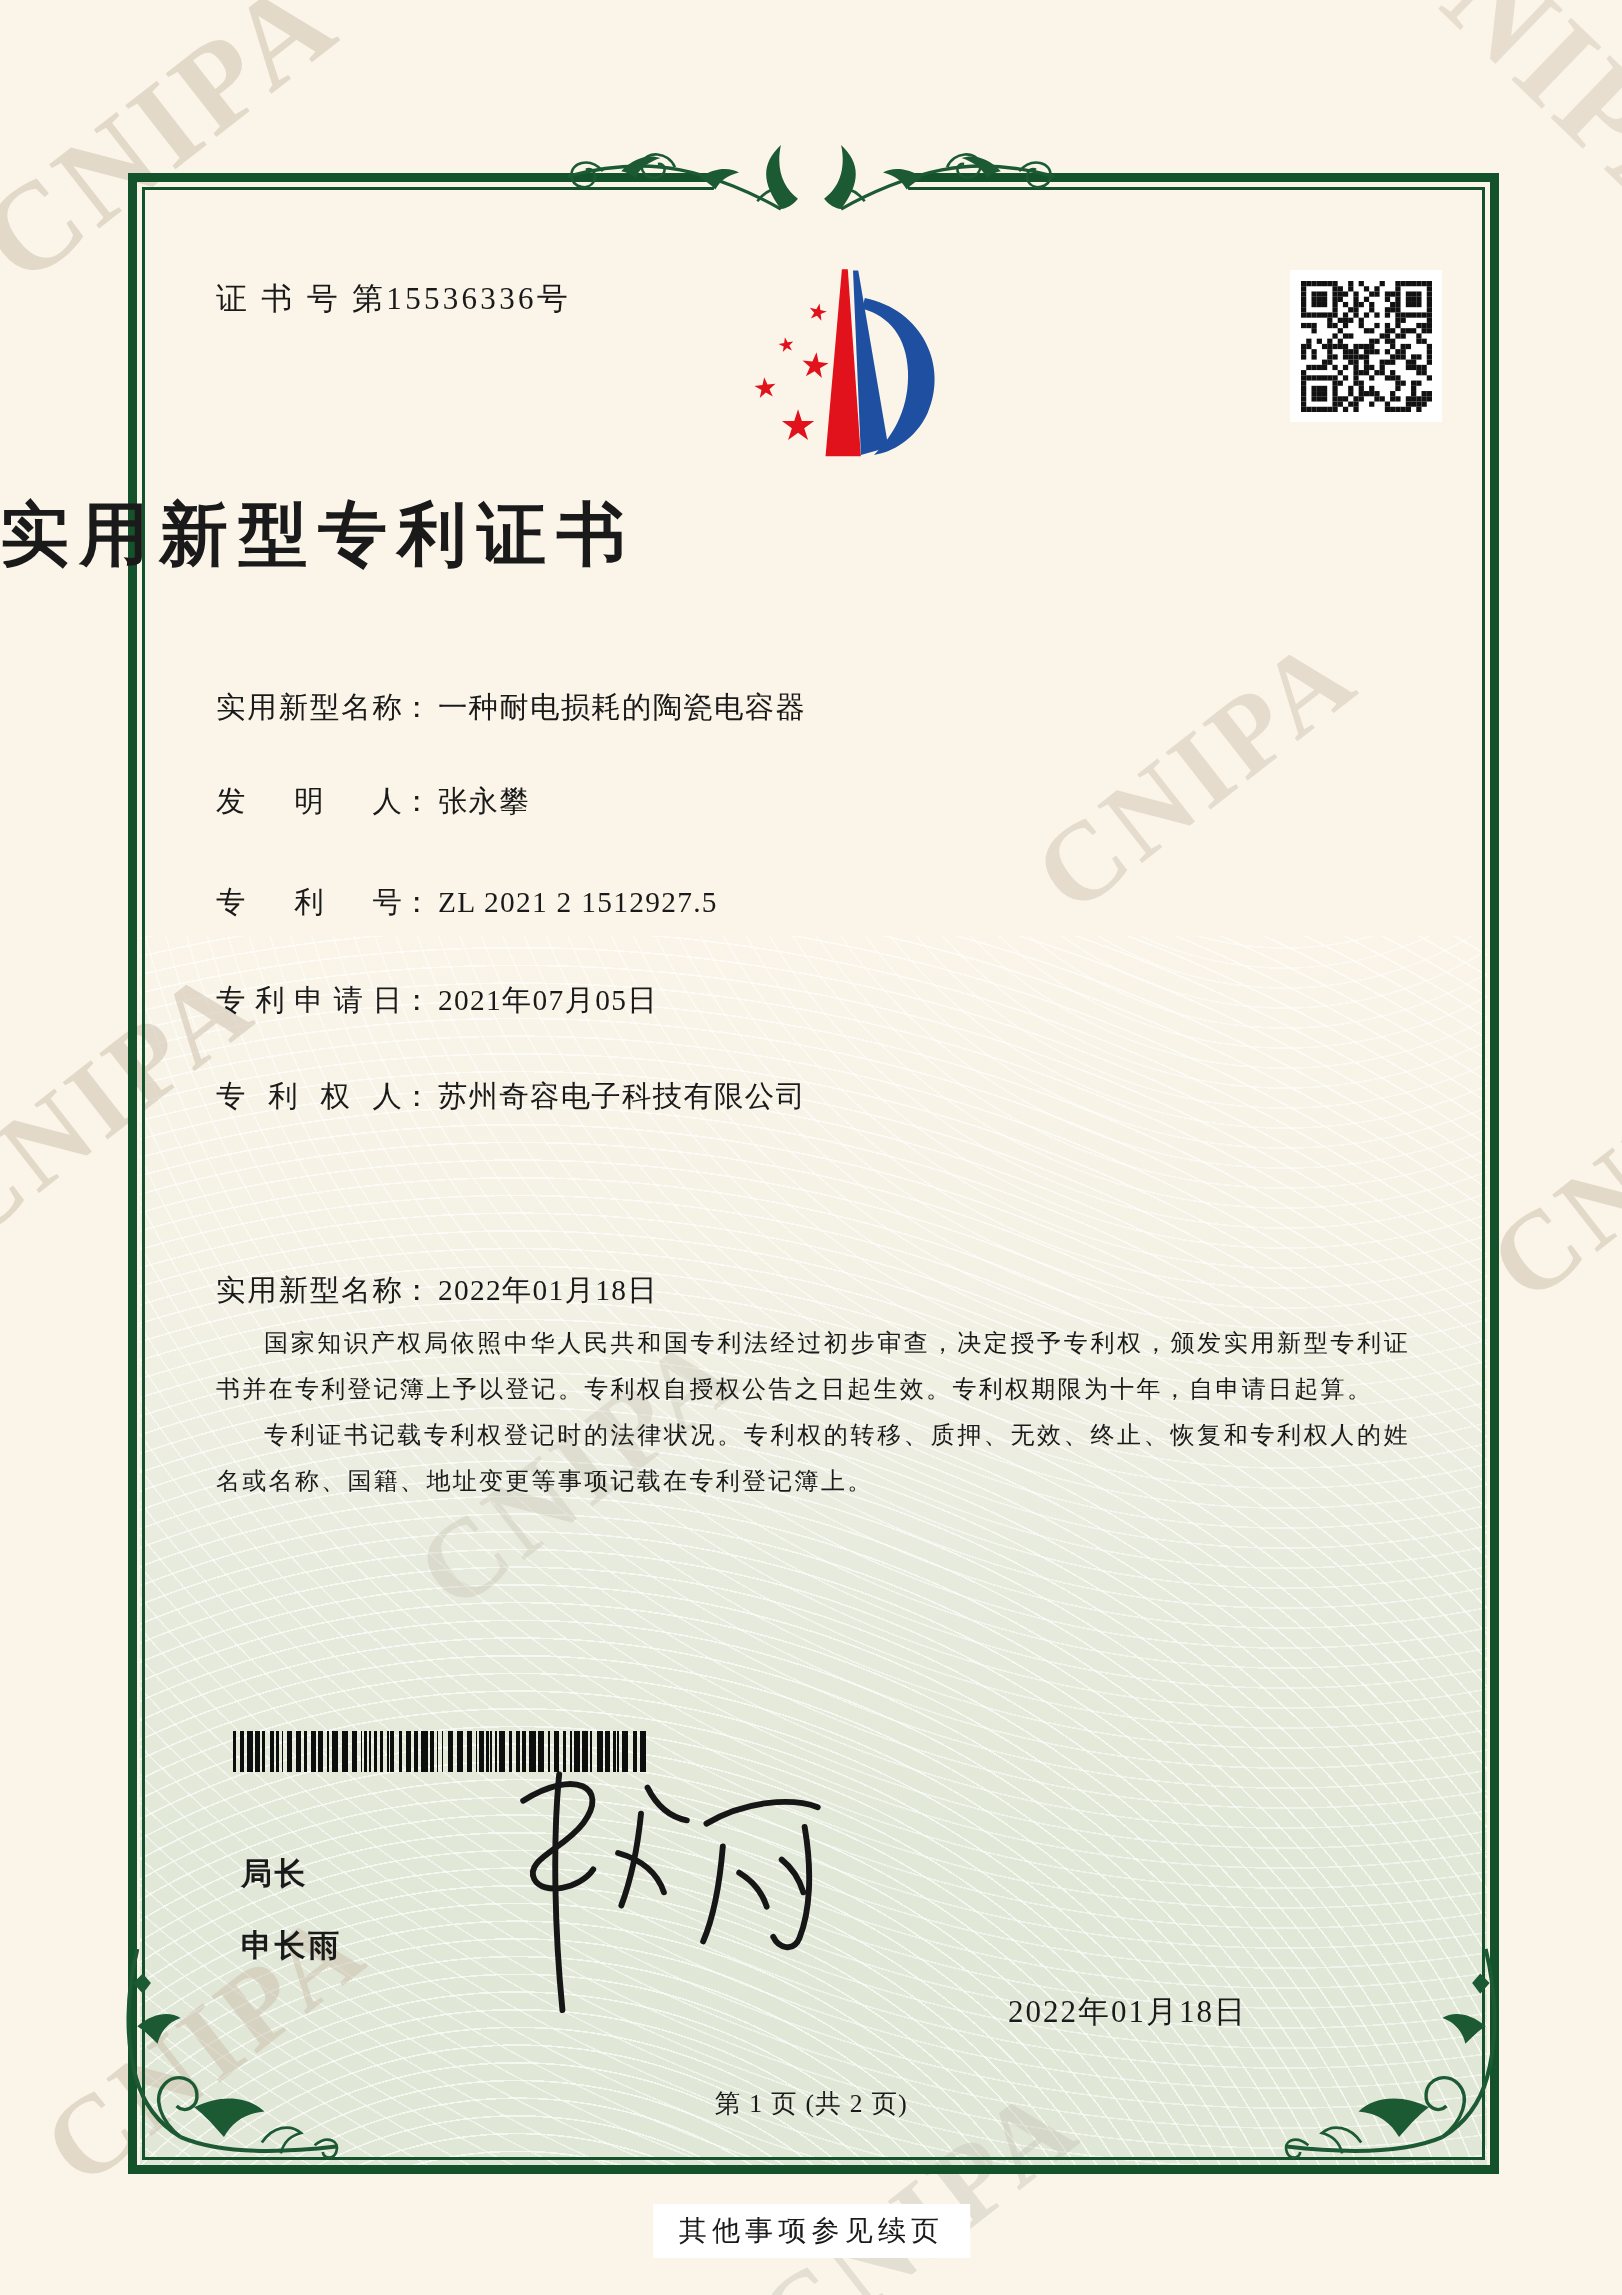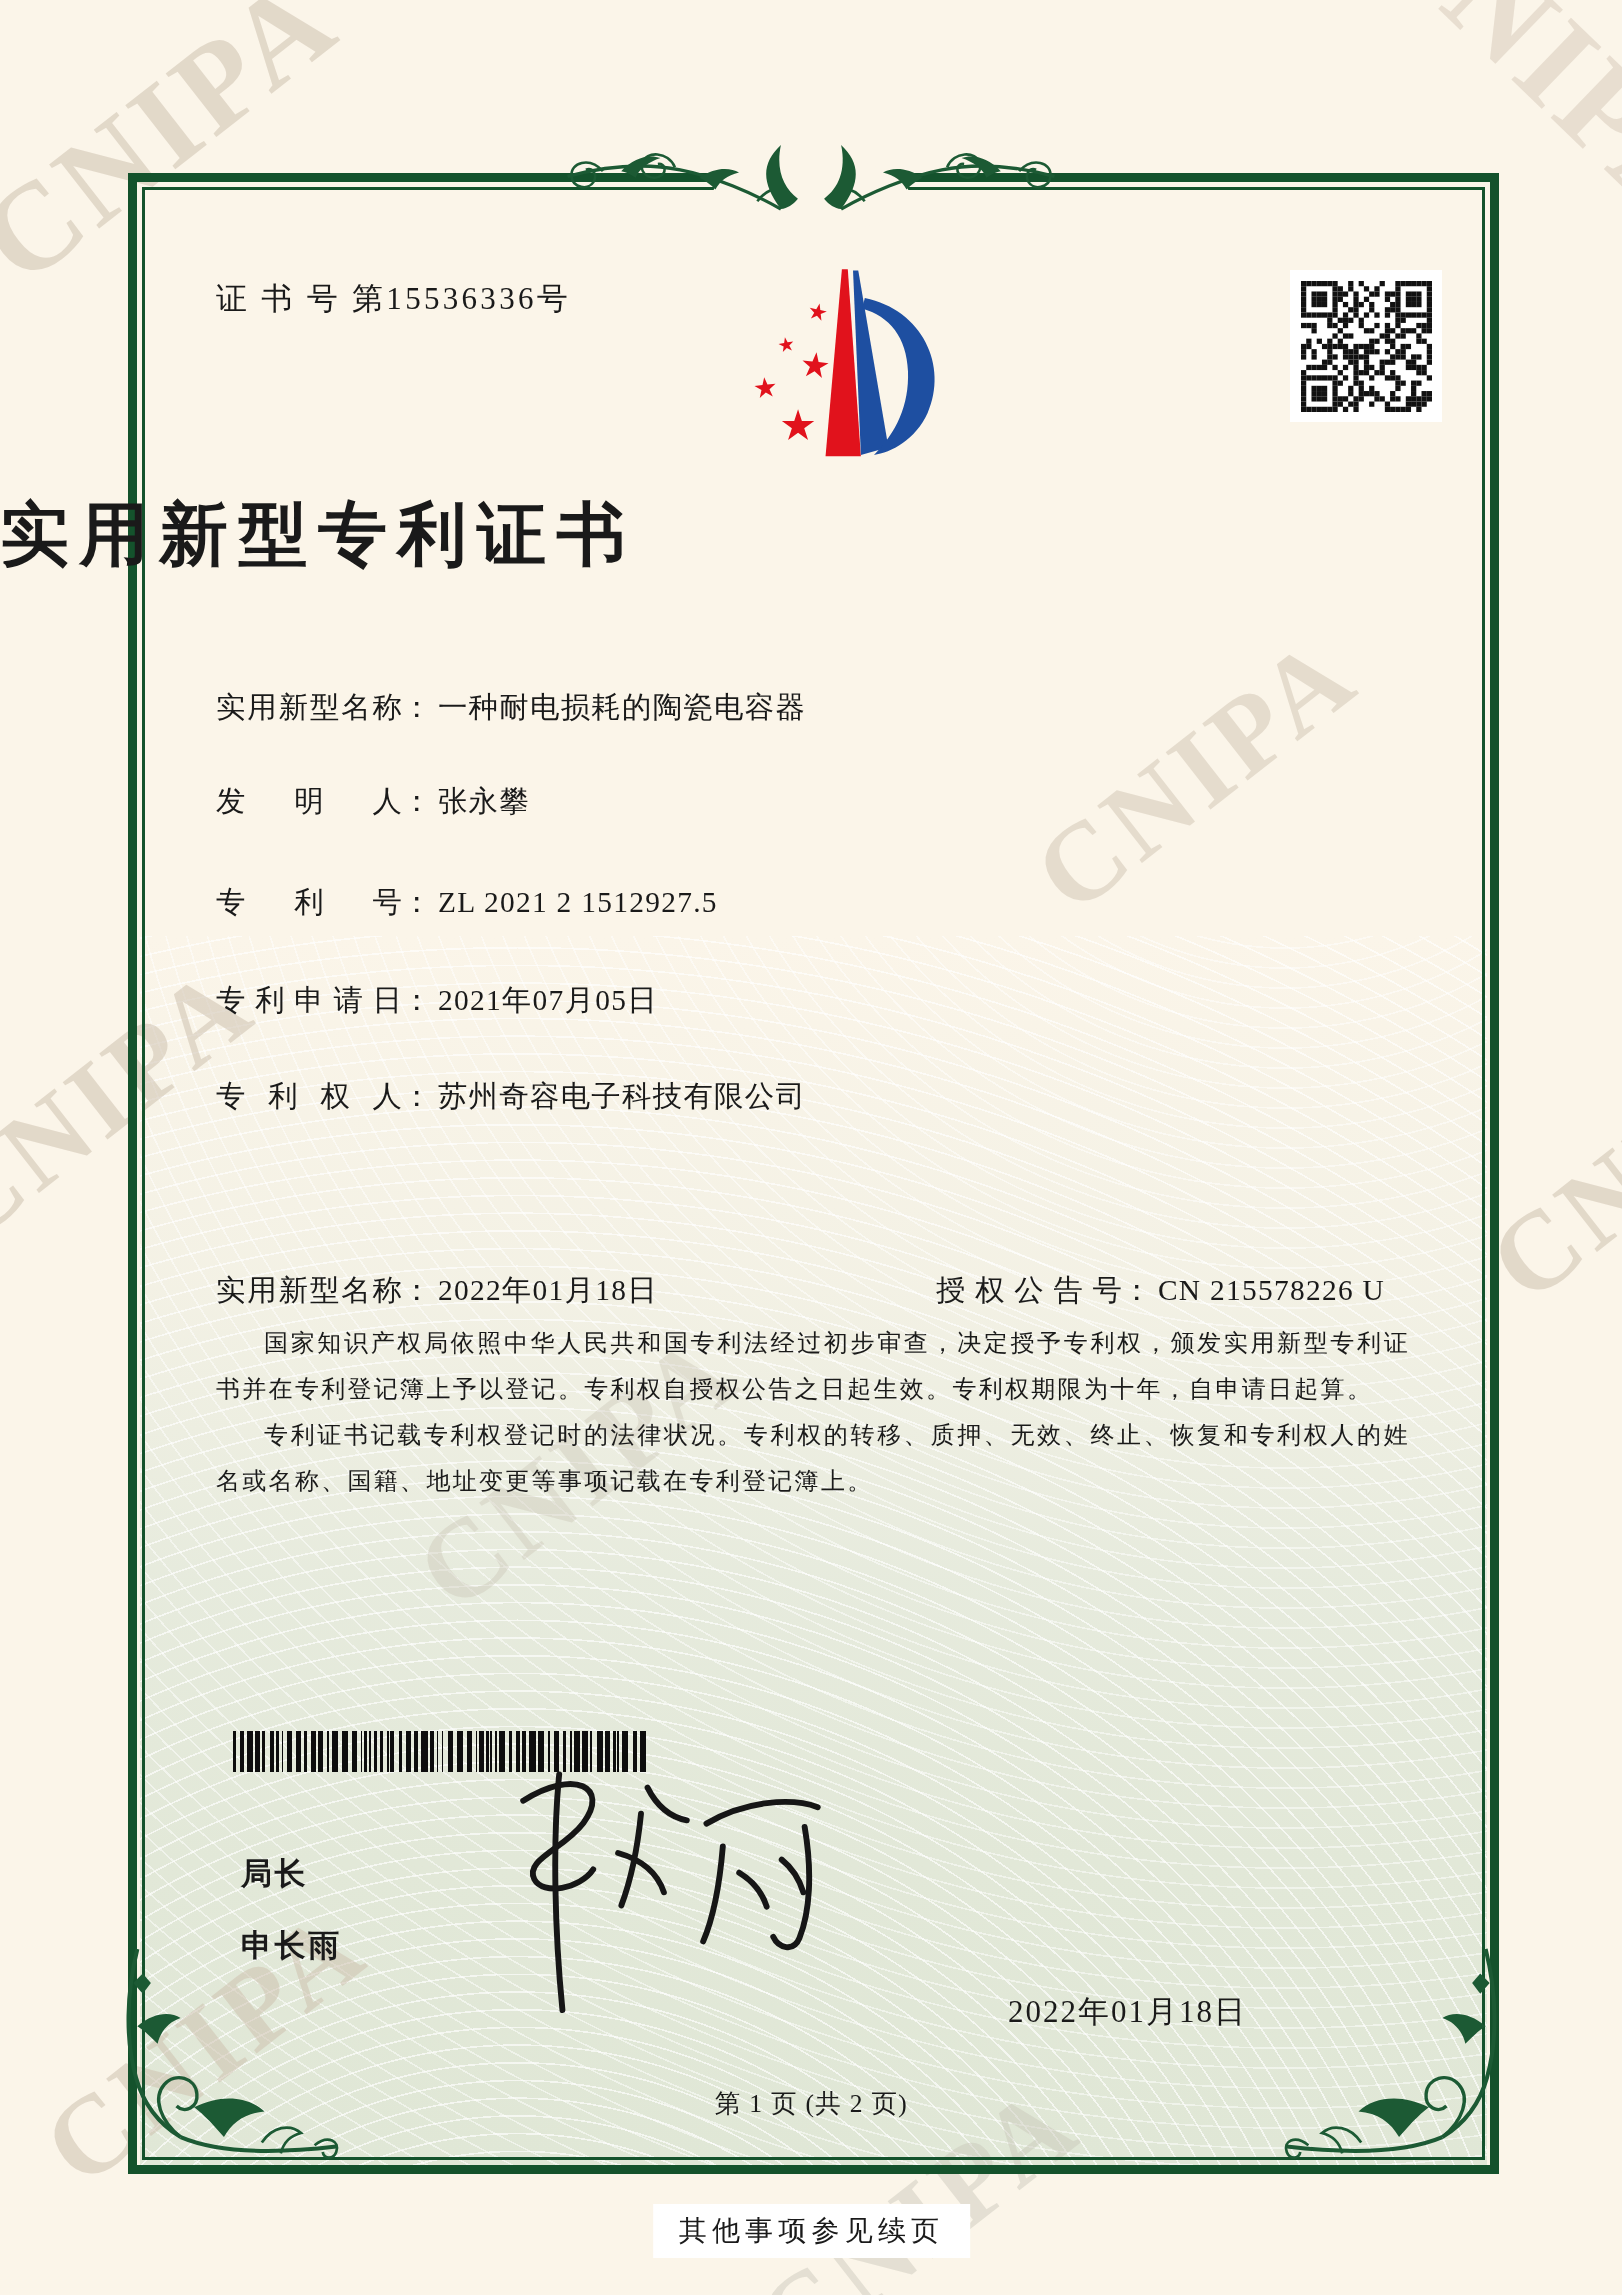--- a/index.html
+++ b/index.html
@@ -490,23 +490,20 @@
     <span class="flabel">专利号</span><span class="fcolon">：</span><span class="fvalue">ZL 2021 2 1512927.5</span>
   </div>
   <div class="abs frow" style="top:980px">
     <span class="flabel">专利申请日</span><span class="fcolon">：</span><span class="fvalue">2021年07月05日</span>
   </div>
   <div class="abs frow" style="top:1076px">
     <span class="flabel">专利权人</span><span class="fcolon">：</span><span class="fvalue">苏州奇容电子科技有限公司</span>
   </div>
   <div class="abs frow" style="top:1270px">
     <span class="flabel">实用新型名称</span><span class="fcolon">：</span><span class="fvalue">2022年01月18日</span>
-    <span class="grant-col2">
-      <span class="flabel">授权公告号</span><span class="fcolon">：</span><span class="fvalue">CN 215578226 U</span>
-    </span>
   </div>
 
   <div class="abs body-text">
     <p>国家知识产权局依照中华人民共和国专利法经过初步审查，决定授予专利权，颁发实用新型专利证书并在专利登记簿上予以登记。专利权自授权公告之日起生效。专利权期限为十年，自申请日起算。</p>
     <p>专利证书记载专利权登记时的法律状况。专利权的转移、质押、无效、终止、恢复和专利权人的姓名或名称、国籍、地址变更等事项记载在专利登记簿上。</p>
   </div>
 
   <div class="abs barcode" id="barcode-bars">
       <i style="left:0px;width:3.3px"></i>
       <i style="left:6.5px;width:4.6px"></i>

